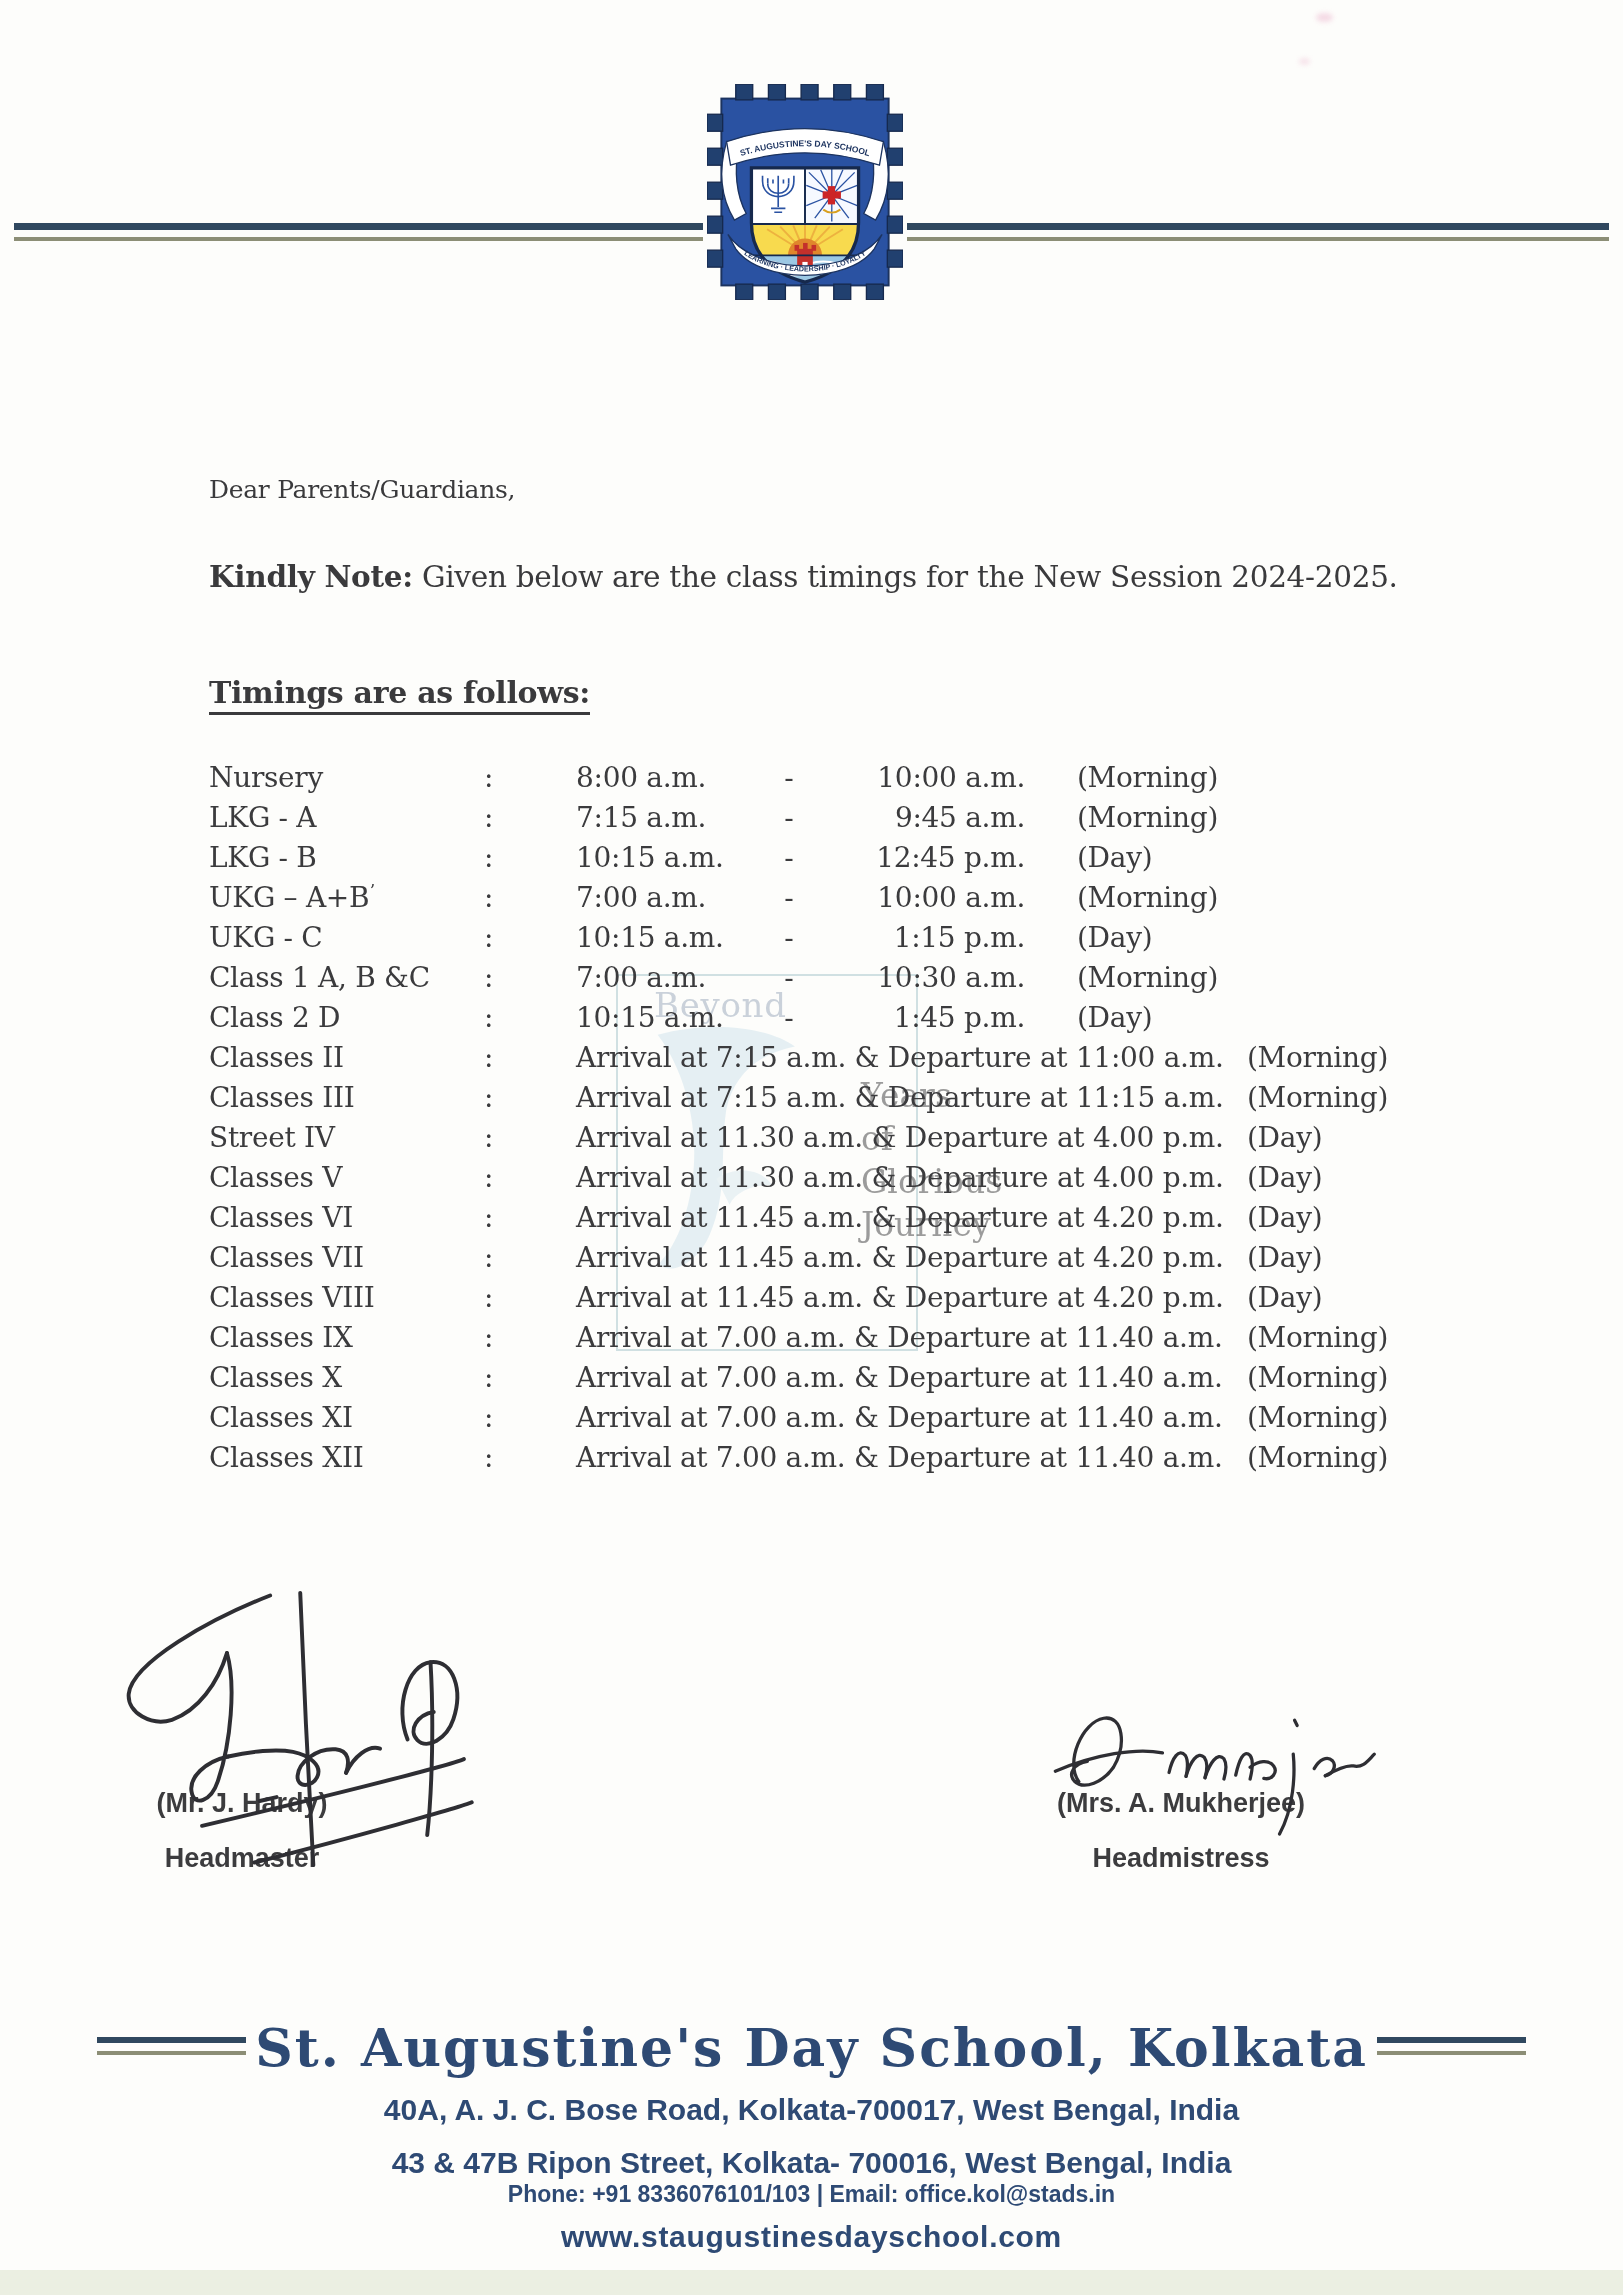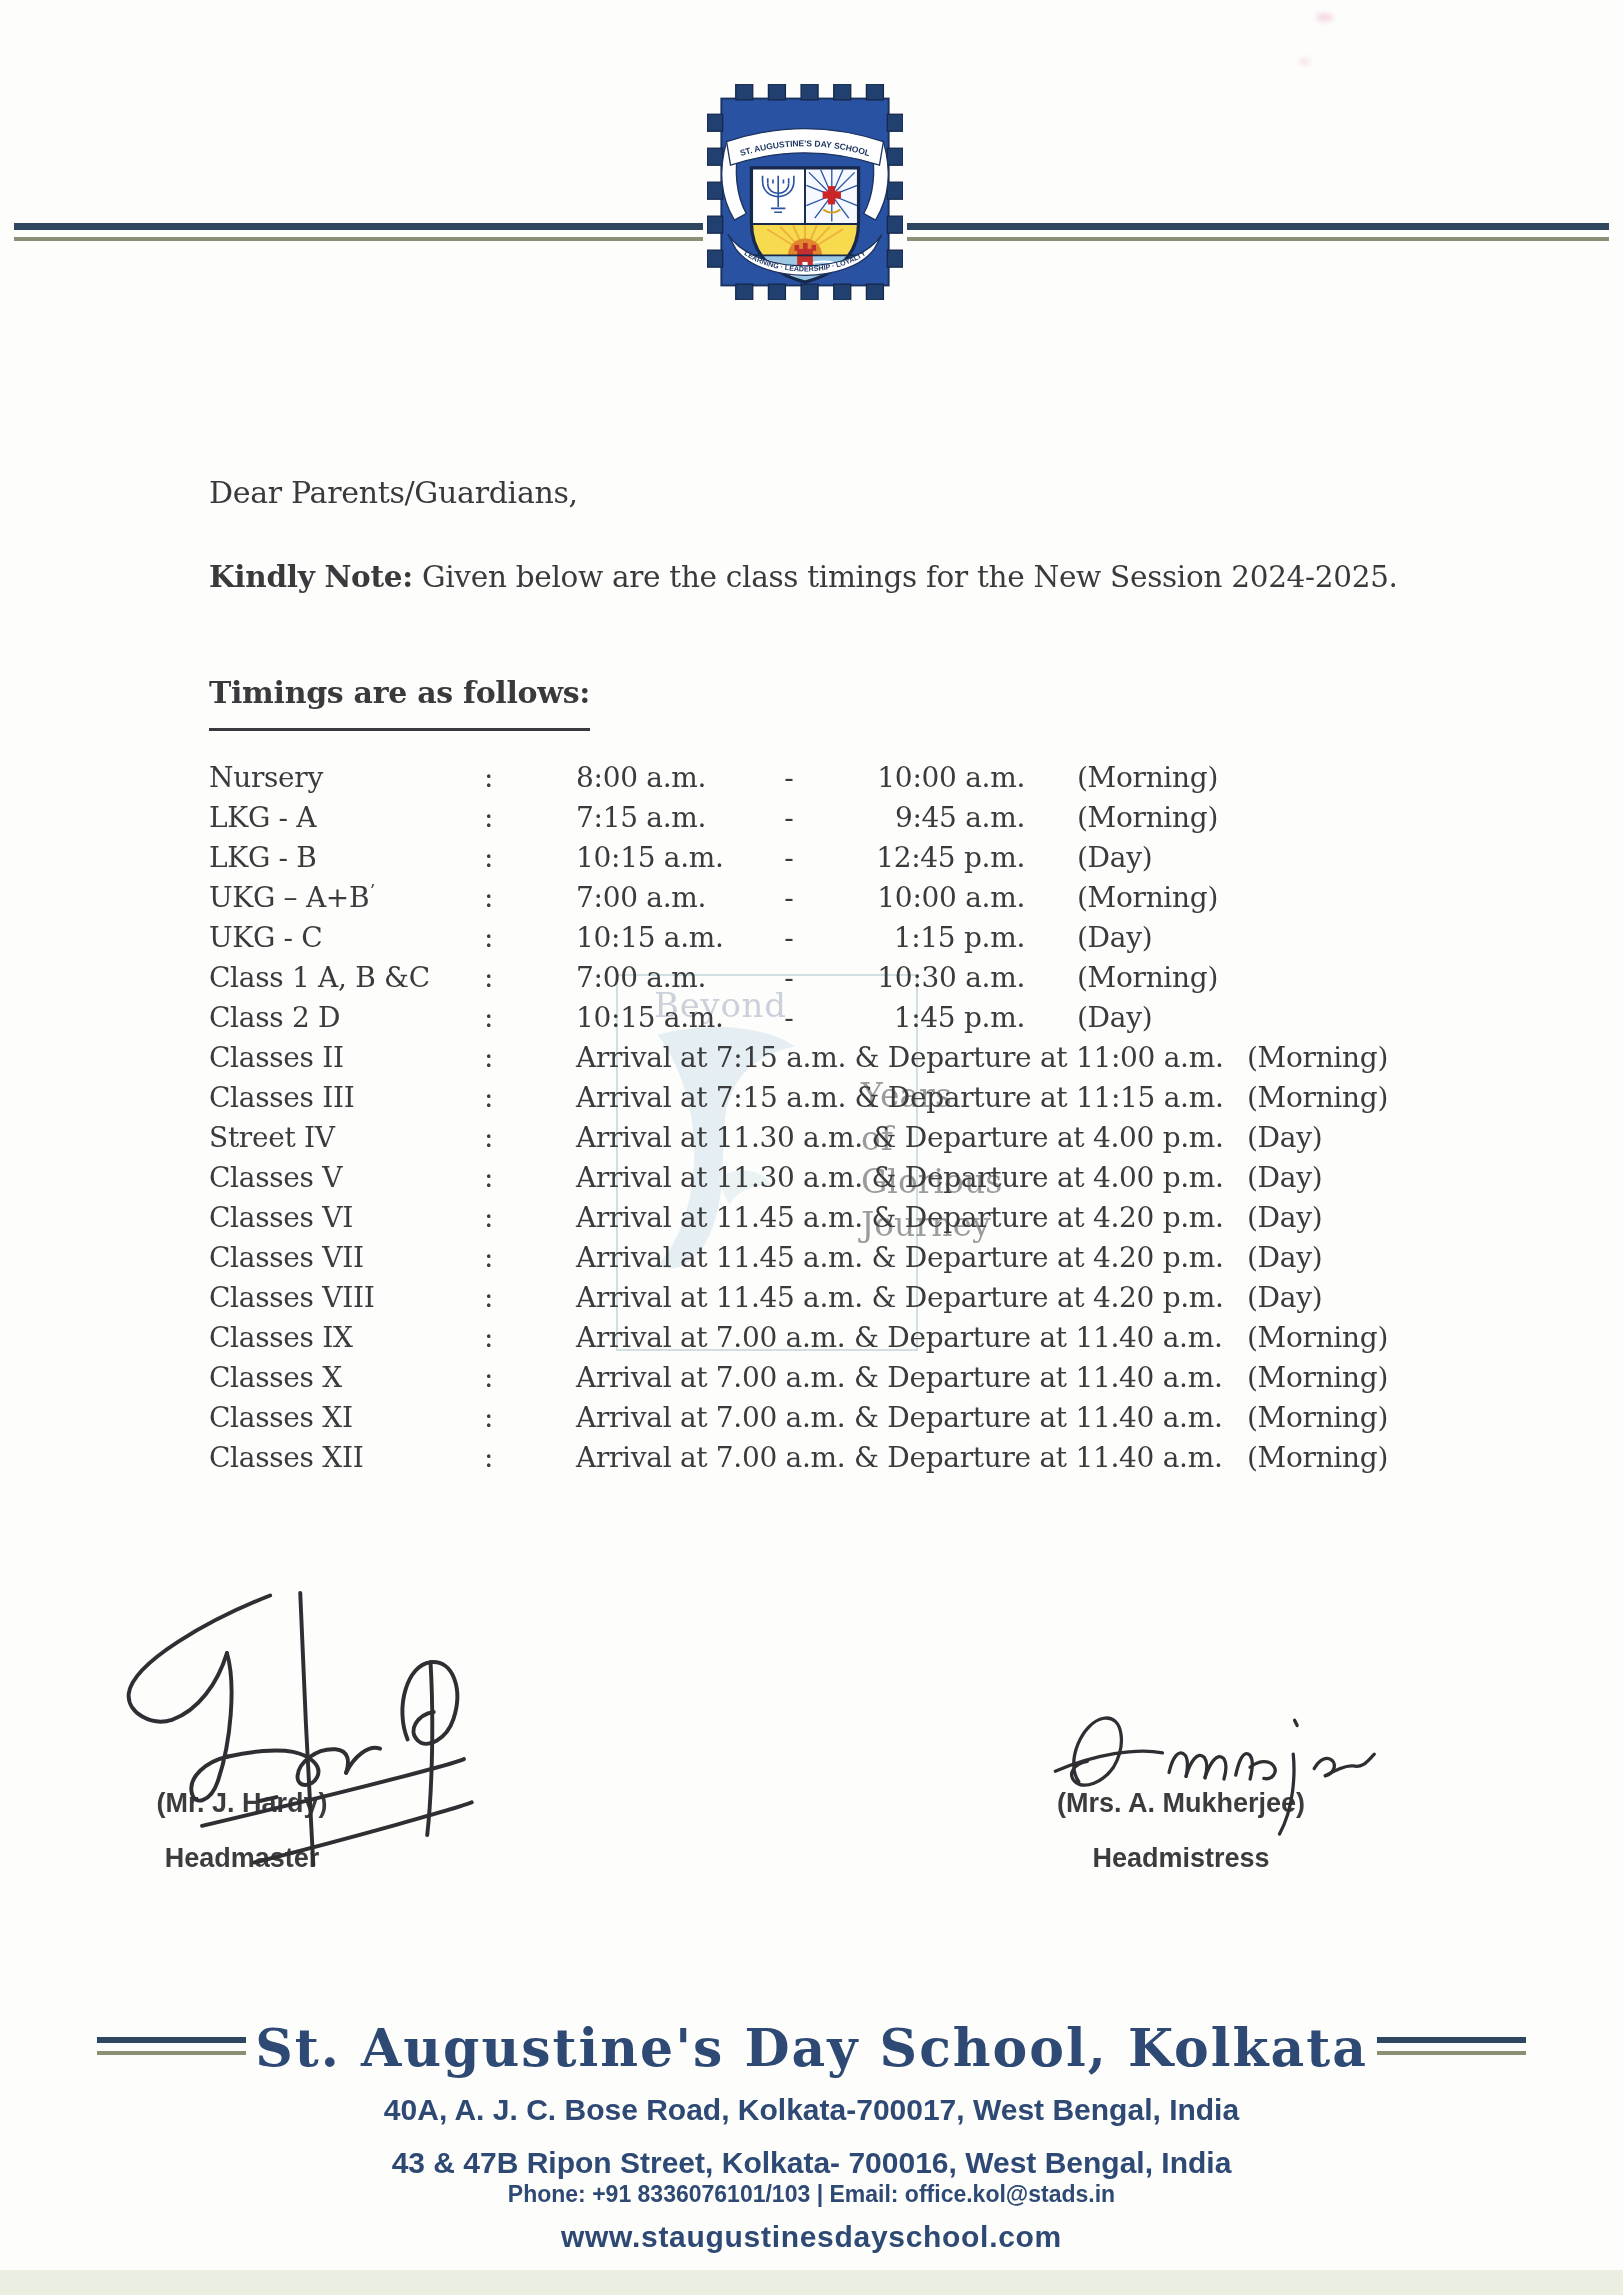--- a/index.html
+++ b/index.html
@@ -7,25 +7,25 @@
     width:1623px;height:2295px;position:relative;overflow:hidden;
     background:#fdfdfb;
     font-family:"DejaVu Serif", serif;
     color:#3a3a3c;
   }
   .abs{position:absolute;}
   
   .rule-dark{background:#30485f;height:6.5px;}
   .rule-olive{background:#8c8e76;height:3.9px;}
   
-  .salutation{left:209px;top:475px;font-size:30px;letter-spacing:-0.3px;}
+  .salutation{left:209px;top:475px;font-size:25px;letter-spacing:-0.3px;}
   .note-line{left:209px;top:559px;font-size:29.5px;letter-spacing:-0.3px;white-space:nowrap;}
   .note-line b{font-weight:bold;}
   .timings-head{left:209px;top:675px;font-size:30px;font-weight:bold;letter-spacing:-0.3px;}
-  .timings-head span{display:inline-block;border-bottom:3.3px solid #3a3a3c;padding-bottom:18px;}
+  .timings-head span{display:inline-block;border-bottom:3.3px solid #3a3a3c;padding-bottom:2px;}
   
   .ttable{left:209px;top:758px;width:1309px;z-index:2;}
   .trow{white-space:nowrap;height:40px;line-height:40px;font-size:28px;letter-spacing:-0.3px;color:#3b3b3d;}
   .trow span{display:inline-block;vertical-align:top;}
   .c-label{width:275px;}
   .c-colon{width:92px;}
   .c-start{width:203px;}
   .c-dash{width:92px;padding-left:5.2px;box-sizing:border-box;}
   .c-end{width:206px;text-align:right;padding-right:52px;box-sizing:border-box;}
   .c-text{width:671px;}

